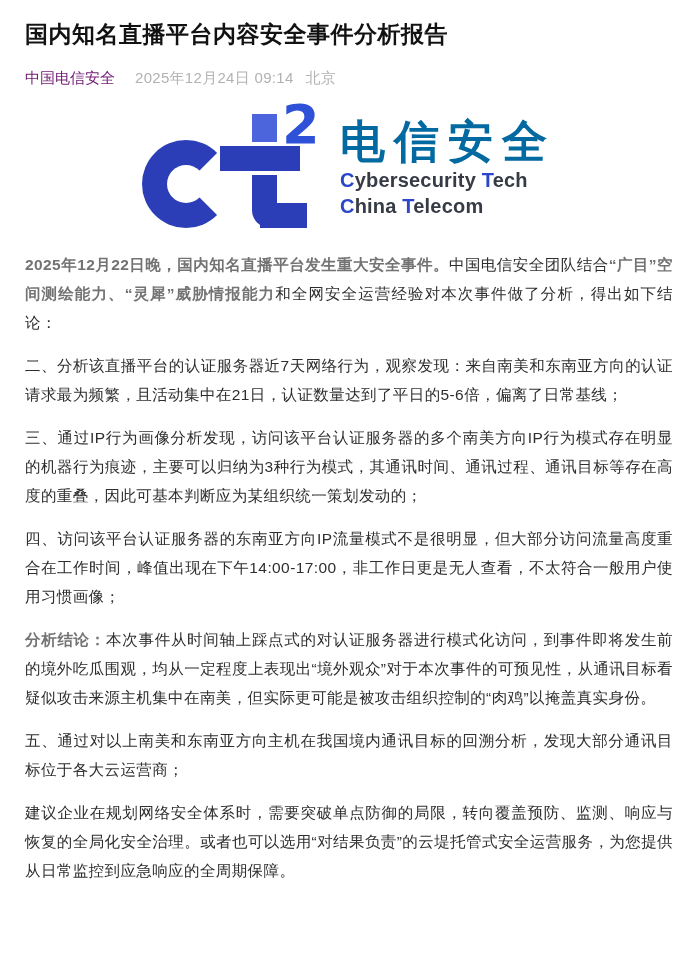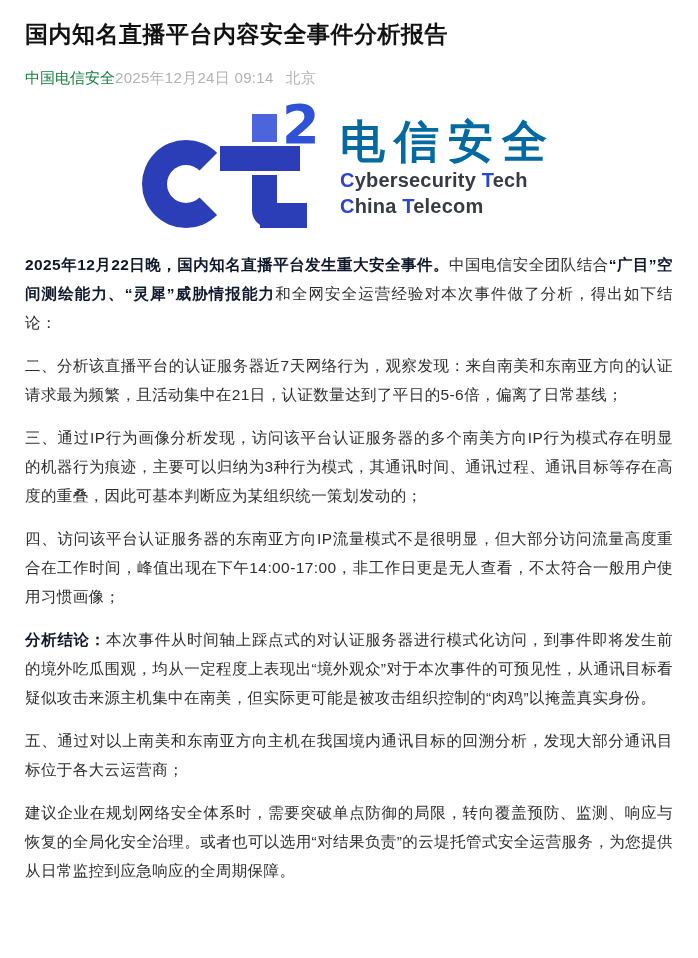--- a/index.html
+++ b/index.html
@@ -20,23 +20,23 @@
     letter-spacing: 0.5px;
     margin-bottom: 19px;
   }
   .byline {
     display: flex;
     align-items: center;
     font-size: 15px;
     margin-bottom: 14px;
   }
   .account {
-    color: #15803d;
+    color: #701a75;
     text-decoration: none;
-    margin-right: 0;
+    margin-right: 20px;
     cursor: pointer;
   }
   .meta { color: #b2b2b2; margin-right: 12px; letter-spacing: 0.3px; }
 
   
   .logo {
     display: flex;
     align-items: center;
     justify-content: center;
     gap: 30px;
@@ -74,21 +74,21 @@
 
   
   .content p {
     font-size: 15.5px;
     line-height: 29px;
     letter-spacing: 0.4px;
     text-align: justify;
     color: #2e2e2e;
     margin-bottom: 14px;
   }
-  .em { color: #0f172a; font-weight: 700; }
+  .em { color: #737373; font-weight: 700; }
 </style>
 </head>
 <body>
 
 <div class="page">
 
   <h1 class="title">国内知名直播平台内容安全事件分析报告</h1>
 
   <div class="byline">
     <a class="account">中国电信安全</a>

